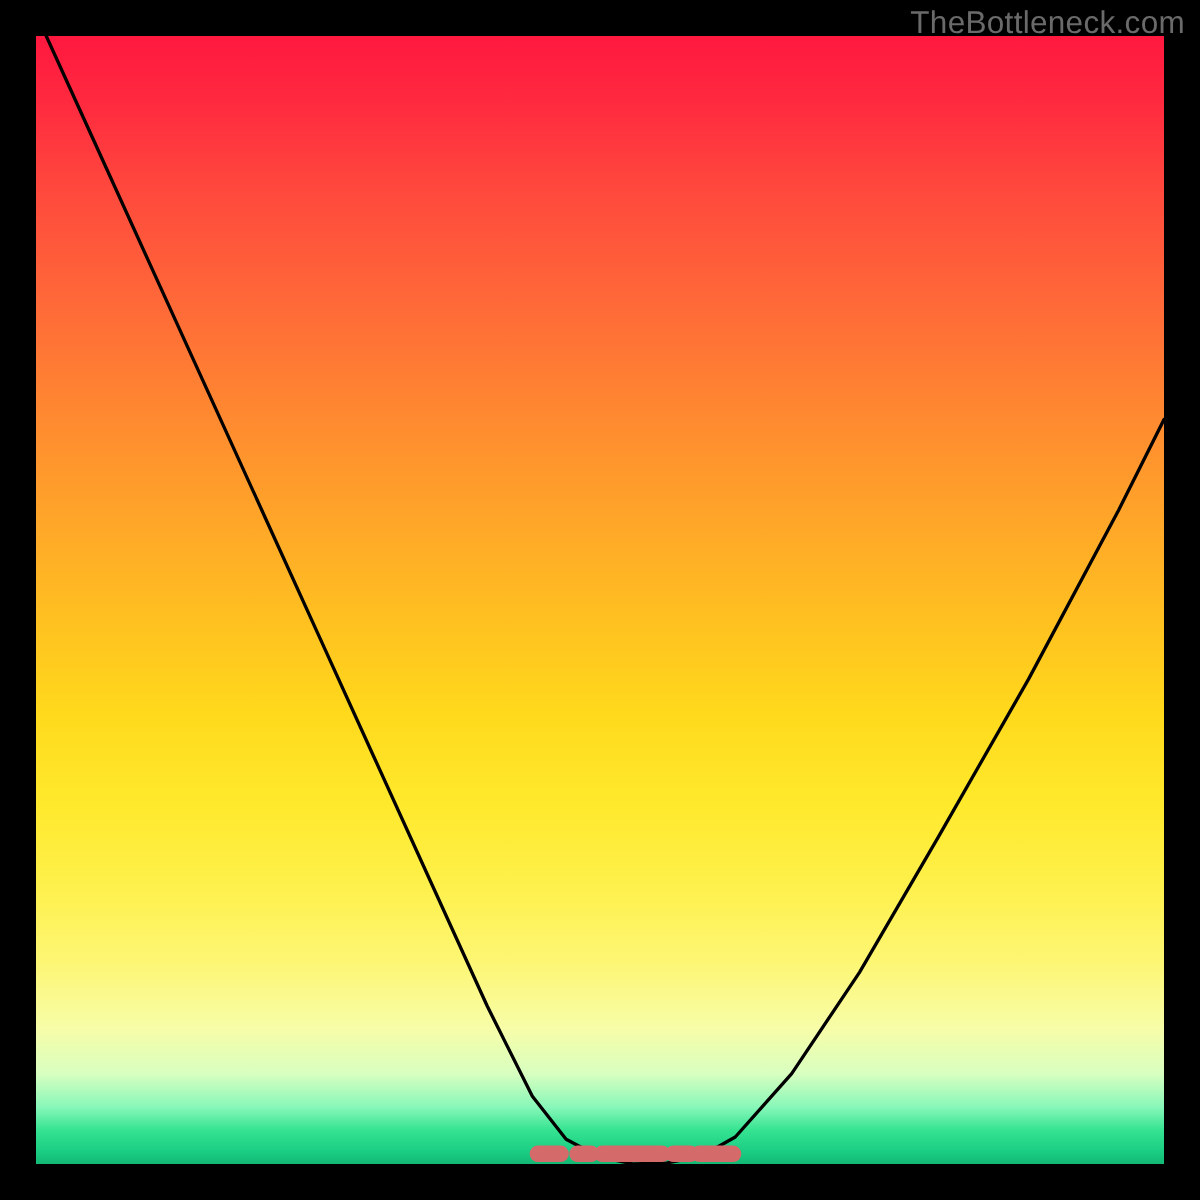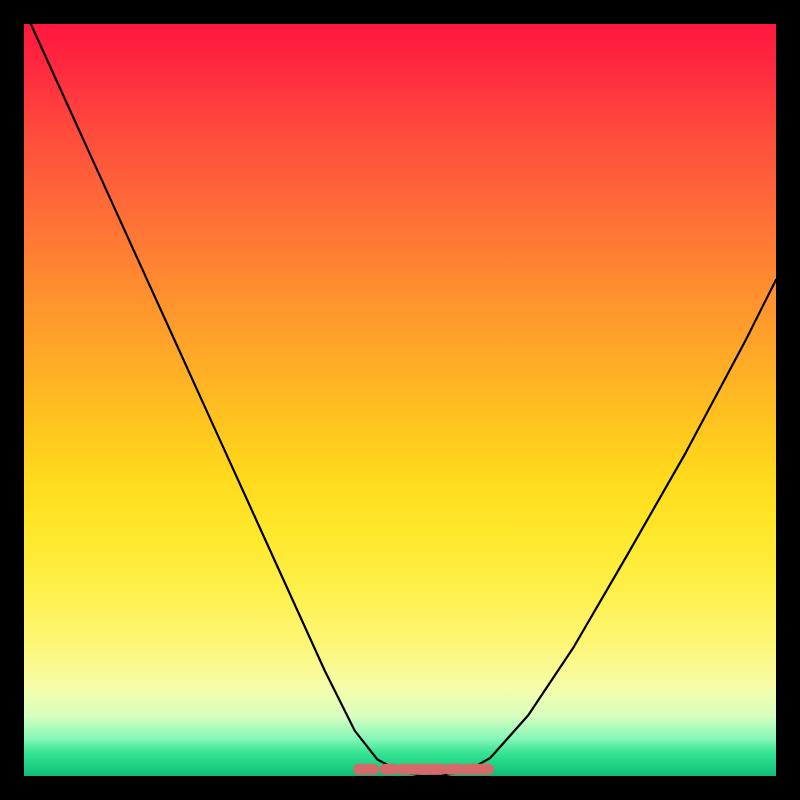--- a/index.html
+++ b/index.html
@@ -60,20 +60,21 @@
     width: 752px;
     height: 752px;
     pointer-events: none;
   }
 </style>
 </head>
 <body>
 
 <div class="frame">
 
+  <div class="watermark">TheBottleneck.com</div>
 
   <div class="plot-area">
 
     <svg class="curve" viewBox="0 0 752 752" preserveAspectRatio="none">
       <path id="curve-path" fill="none" stroke="#000000" stroke-width="2.2" stroke-linecap="round" stroke-linejoin="round" d="M0.0 -15.0 L37.6 67.7 L75.2 150.4 L112.8 233.1 L150.4 315.8 L188.0 398.6 L225.6 481.3 L263.2 564.0 L300.8 646.7 L330.9 706.9 L353.4 735.5 L376.0 747.5 L398.6 752.0 L421.1 751.2 L443.7 746.7 L466.2 734.0 L503.8 691.8 L549.0 624.2 L601.6 533.9 L661.8 428.6 L721.9 315.8 L752.0 255.7"></path>
     </svg>
 
     <svg class="curve" viewBox="0 0 752 752" preserveAspectRatio="none">
       <g id="dash-group" stroke="#d46a6a" stroke-width="11" stroke-linecap="round">
           <line x1="334.6" x2="349.7" y1="745.2" y2="745.2"></line>

